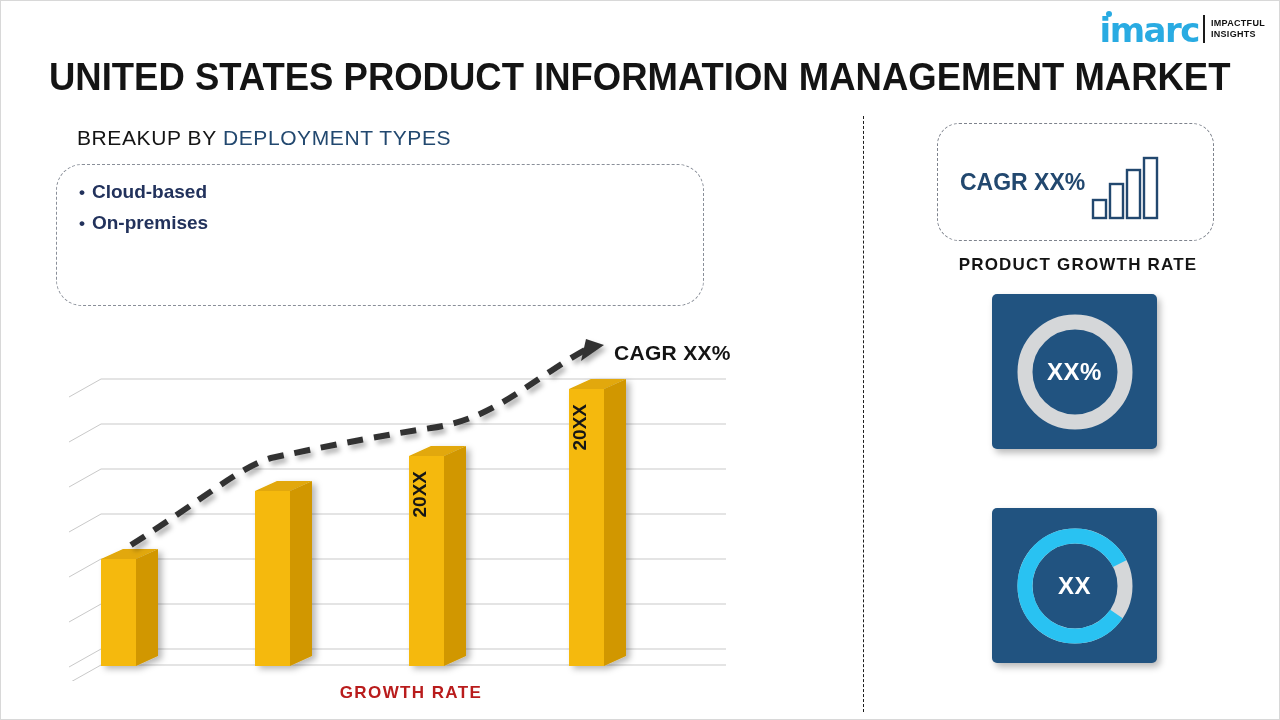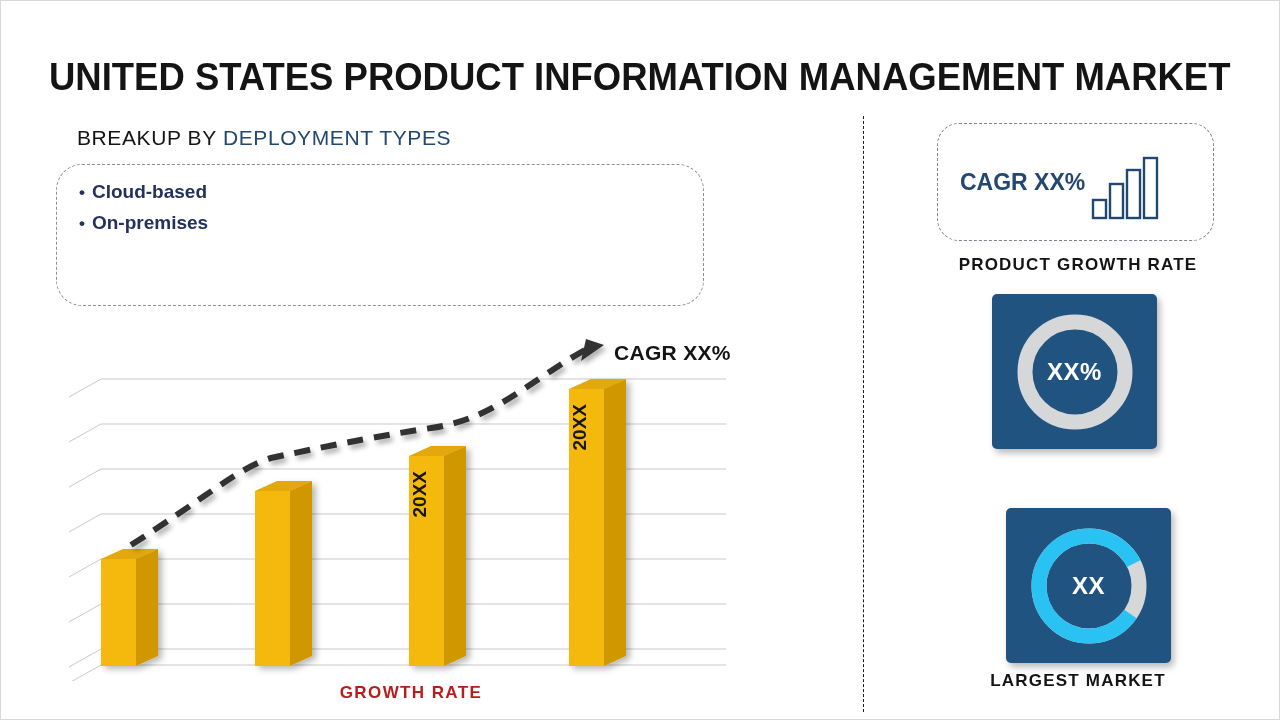--- a/index.html
+++ b/index.html
@@ -96,32 +96,43 @@
   .lab-mgr{top:254px;}
   .lab-hc{top:459px;}
   .lab-lm{top:670px;}
 
   .tile{
     position:absolute;left:991px;width:165px;height:155px;border-radius:5px;
     background:#215380;box-shadow:3px 4px 7px rgba(0,0,0,.28);
     display:flex;align-items:center;justify-content:center;
   }
   .tile-hc{top:293px;}
-  .tile-lm{top:507px;margin-left:14px;}
+  .tile-lm{top:507px;}
   .donut-wrap{position:relative;width:132px;height:132px;}
   .donut-label{
     position:absolute;inset:0;display:flex;align-items:center;justify-content:center;
     color:#fff;font-weight:bold;font-size:24px;letter-spacing:.5px;
   }
 </style>
 </head>
 <body>
 
 <div class="page">
 
+  <div class="logo">
+    <div class="logo-mark">
+      <span class="logo-dot"></span>
+      <span class="logo-word">imarc</span>
+    </div>
+    <div class="logo-bar"></div>
+    <div class="logo-tag">
+      <div>IMPACTFUL</div>
+      <div>INSIGHTS</div>
+    </div>
+  </div>
 
   <div class="title">UNITED STATES PRODUCT INFORMATION MANAGEMENT MARKET</div>
 
   <div class="vdivider"></div>
 
   <div class="breakup">
     <span class="b-dark">BREAKUP BY</span>
     <span class="b-blue">DEPLOYMENT TYPES</span>
   </div>
 
@@ -226,15 +237,14 @@
   <div class="tile tile-lm">
     <div class="donut-wrap">
       <svg width="132" height="132" viewBox="0 0 132 132">
         <circle cx="66" cy="66" r="50" fill="none" stroke="#D5D7D9" stroke-width="15"></circle>
 
         <circle cx="66" cy="66" r="50" fill="none" stroke="#29C2F2" stroke-width="15" stroke-dasharray="260.8 53.4" transform="rotate(34 66 66)"></circle>
       </svg>
       <div class="donut-label">XX</div>
     </div>
   </div>
-  <div class="rlabel lab-lm">LARGEST MARKET</div>
 
 </div>
 
 </body></html>

